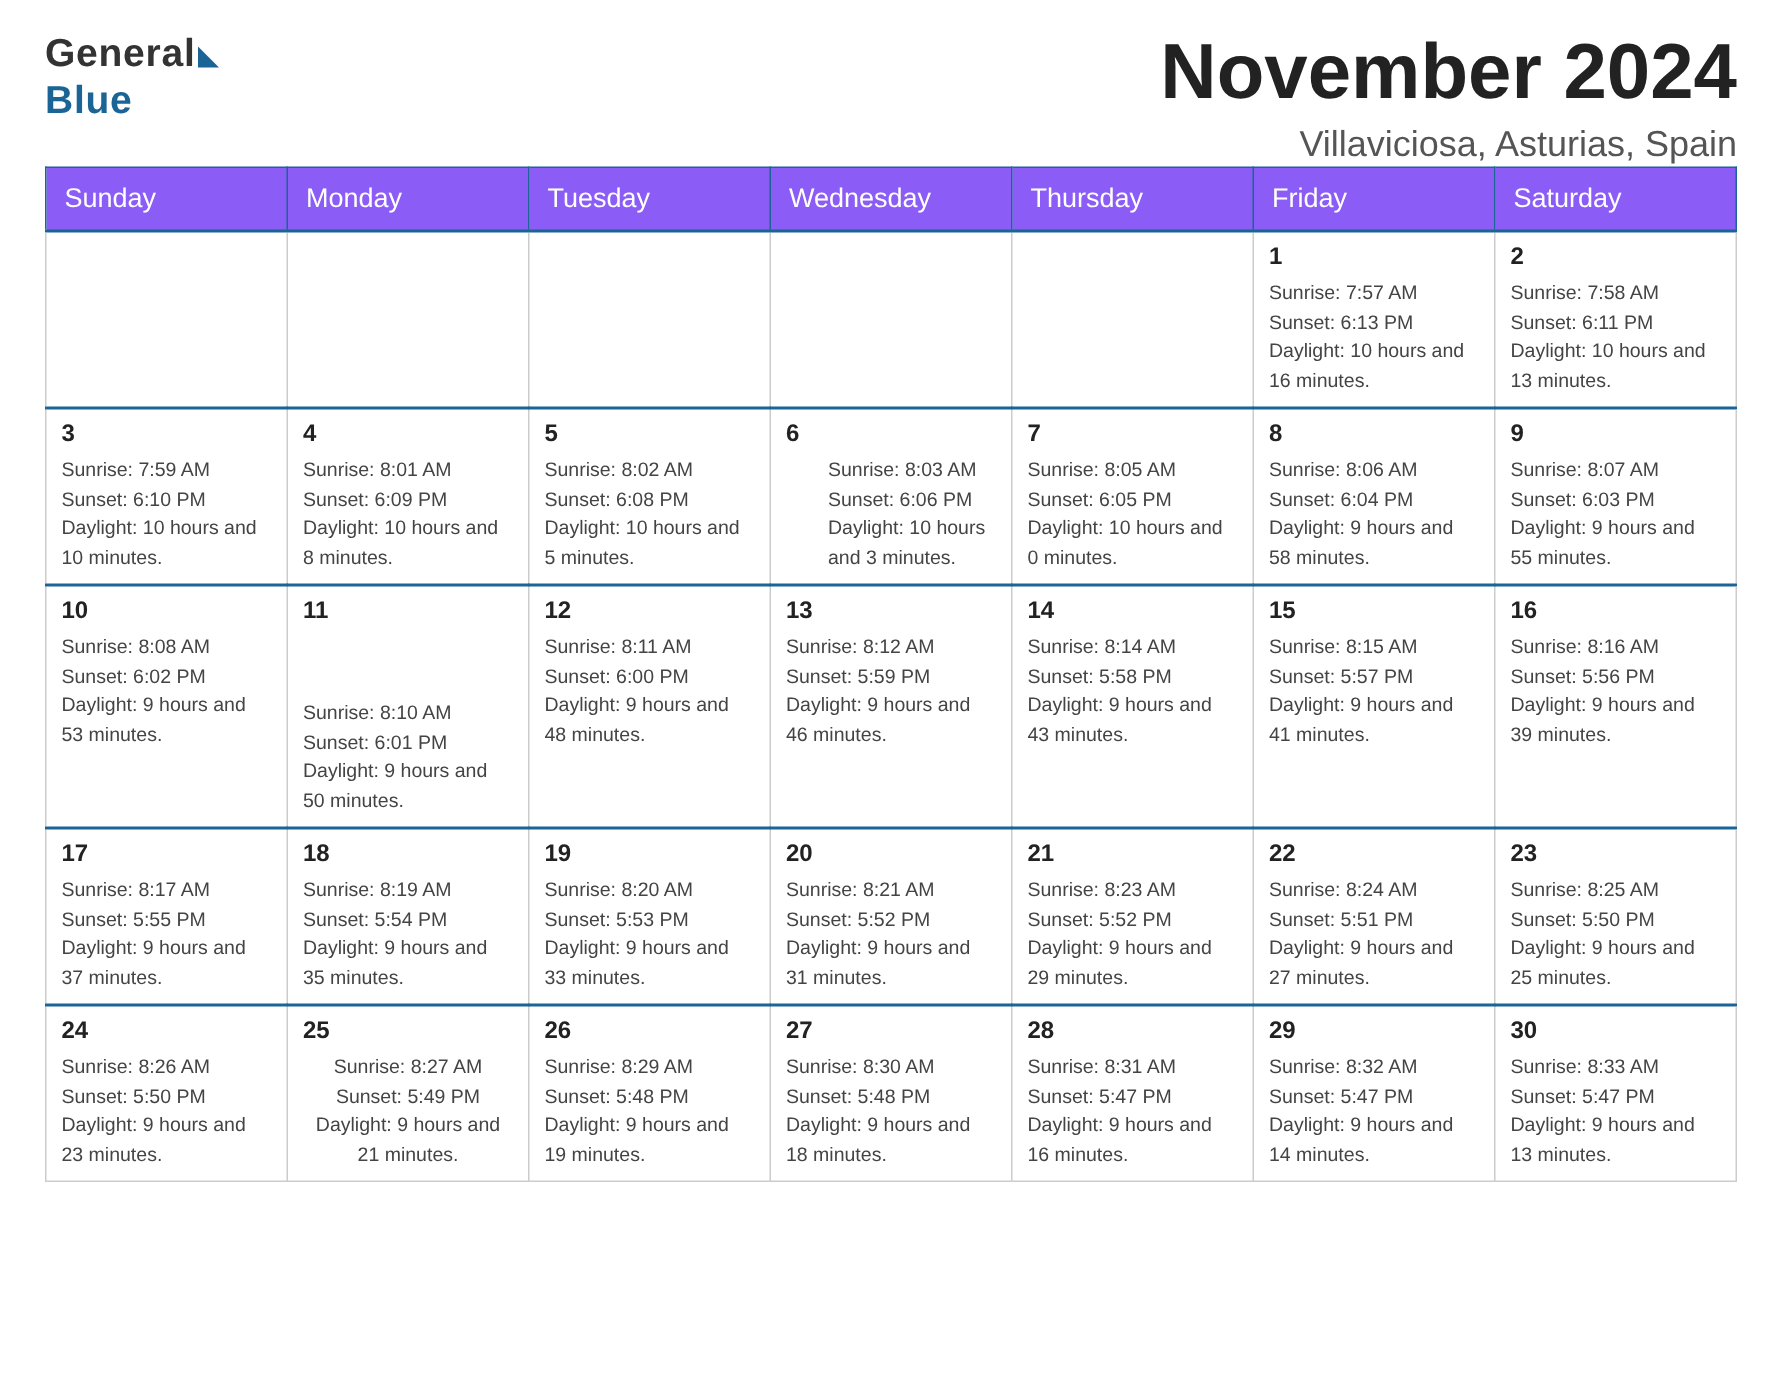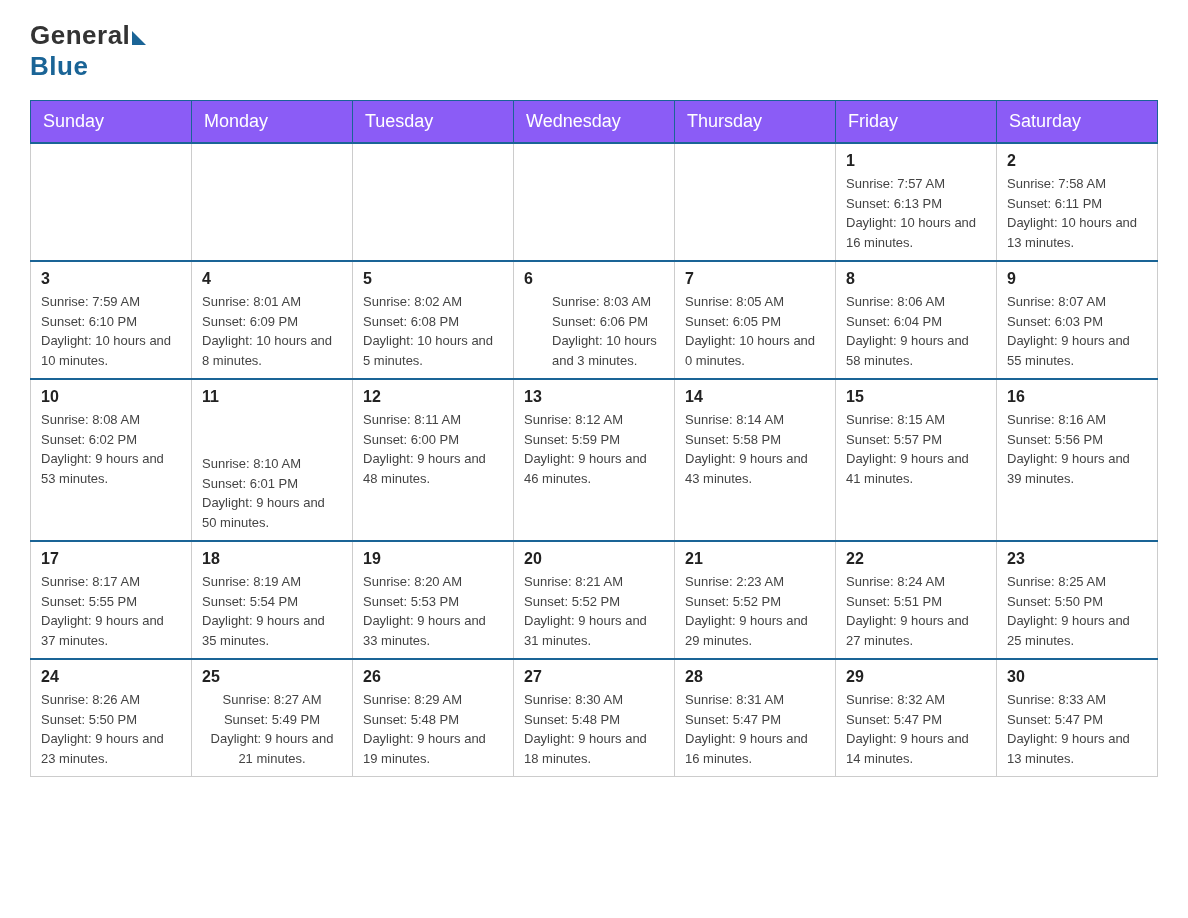--- a/index.html
+++ b/index.html
@@ -8,21 +8,20 @@
       background: #fff;
       color: #333;
       width: 1188px;
       min-height: 918px;
       padding: 20px 30px;
     }
     .header {
       display: flex;
       justify-content: space-between;
       align-items: flex-start;
-      margin-bottom: 18px;
     }
     .logo {
       display: flex;
       flex-direction: column;
       align-items: flex-start;
     }
     .logo-top {
       display: flex;
       align-items: center;
     }
@@ -110,20 +109,24 @@
 </head>
 <body>
 
 <div class="header">
   <div class="logo">
     <div class="logo-top">
       <span class="logo-general">General</span>
       <div class="logo-arrow"></div>
     </div>
     <span class="logo-bottom">Blue</span>
+  </div>
+  <div class="title-area">
+    <div class="main-title">November 2024</div>
+    <div class="subtitle">Villaviciosa, Asturias, Spain</div>
   </div>
 </div>
 
 <table class="calendar">
   <thead>
     <tr>
     <th>Sunday</th>
         <th>Monday</th>
         <th>Tuesday</th>
         <th>Wednesday</th>
@@ -260,21 +263,21 @@
 Daylight: 9 hours and 33 minutes.</div>
         </td>
         <td>
           <span class="day-number">20</span>
           <div class="day-info" style="white-space: pre-line;">Sunrise: 8:21 AM
 Sunset: 5:52 PM
 Daylight: 9 hours and 31 minutes.</div>
         </td>
         <td>
           <span class="day-number">21</span>
-          <div class="day-info" style="white-space: pre-line;">Sunrise: 2:23 AM
+          <div class="day-info" style="white-space: pre-line;">Sunrise: 8:23 AM
 Sunset: 5:52 PM
 Daylight: 9 hours and 29 minutes.</div>
         </td>
         <td>
           <span class="day-number">22</span>
           <div class="day-info" style="white-space: pre-line;">Sunrise: 8:24 AM
 Sunset: 5:51 PM
 Daylight: 9 hours and 27 minutes.</div>
         </td>
         <td>

